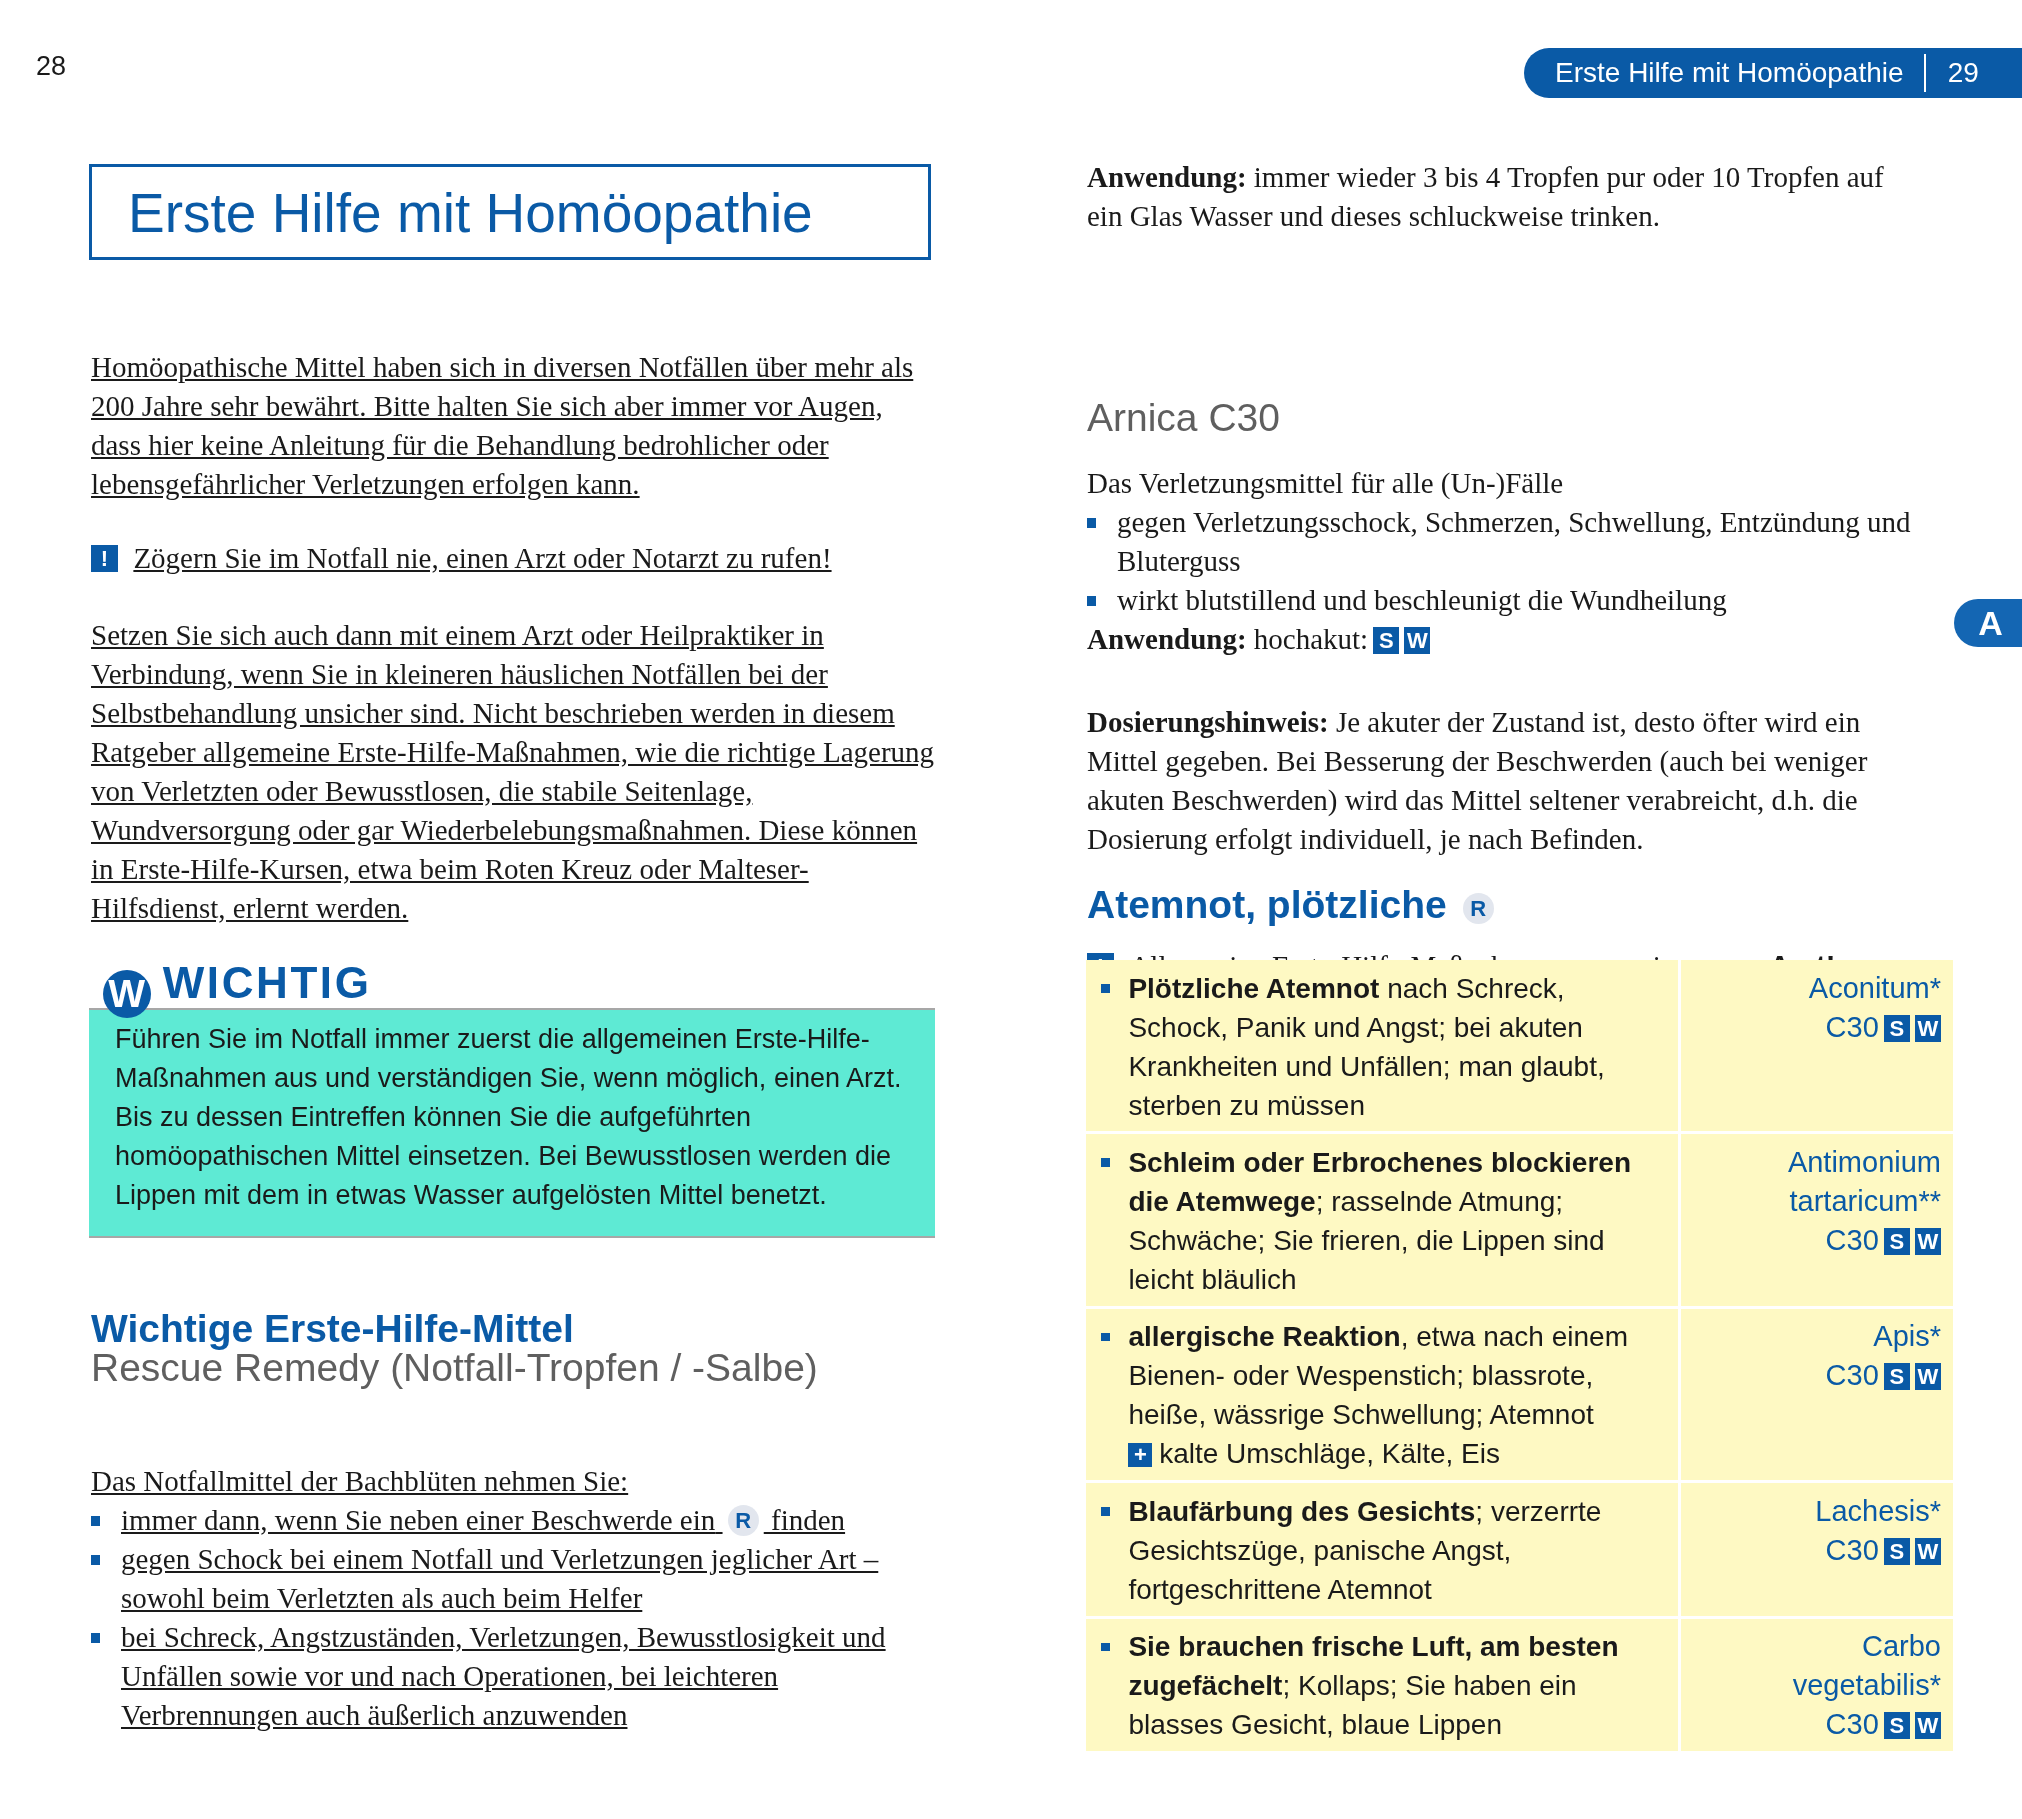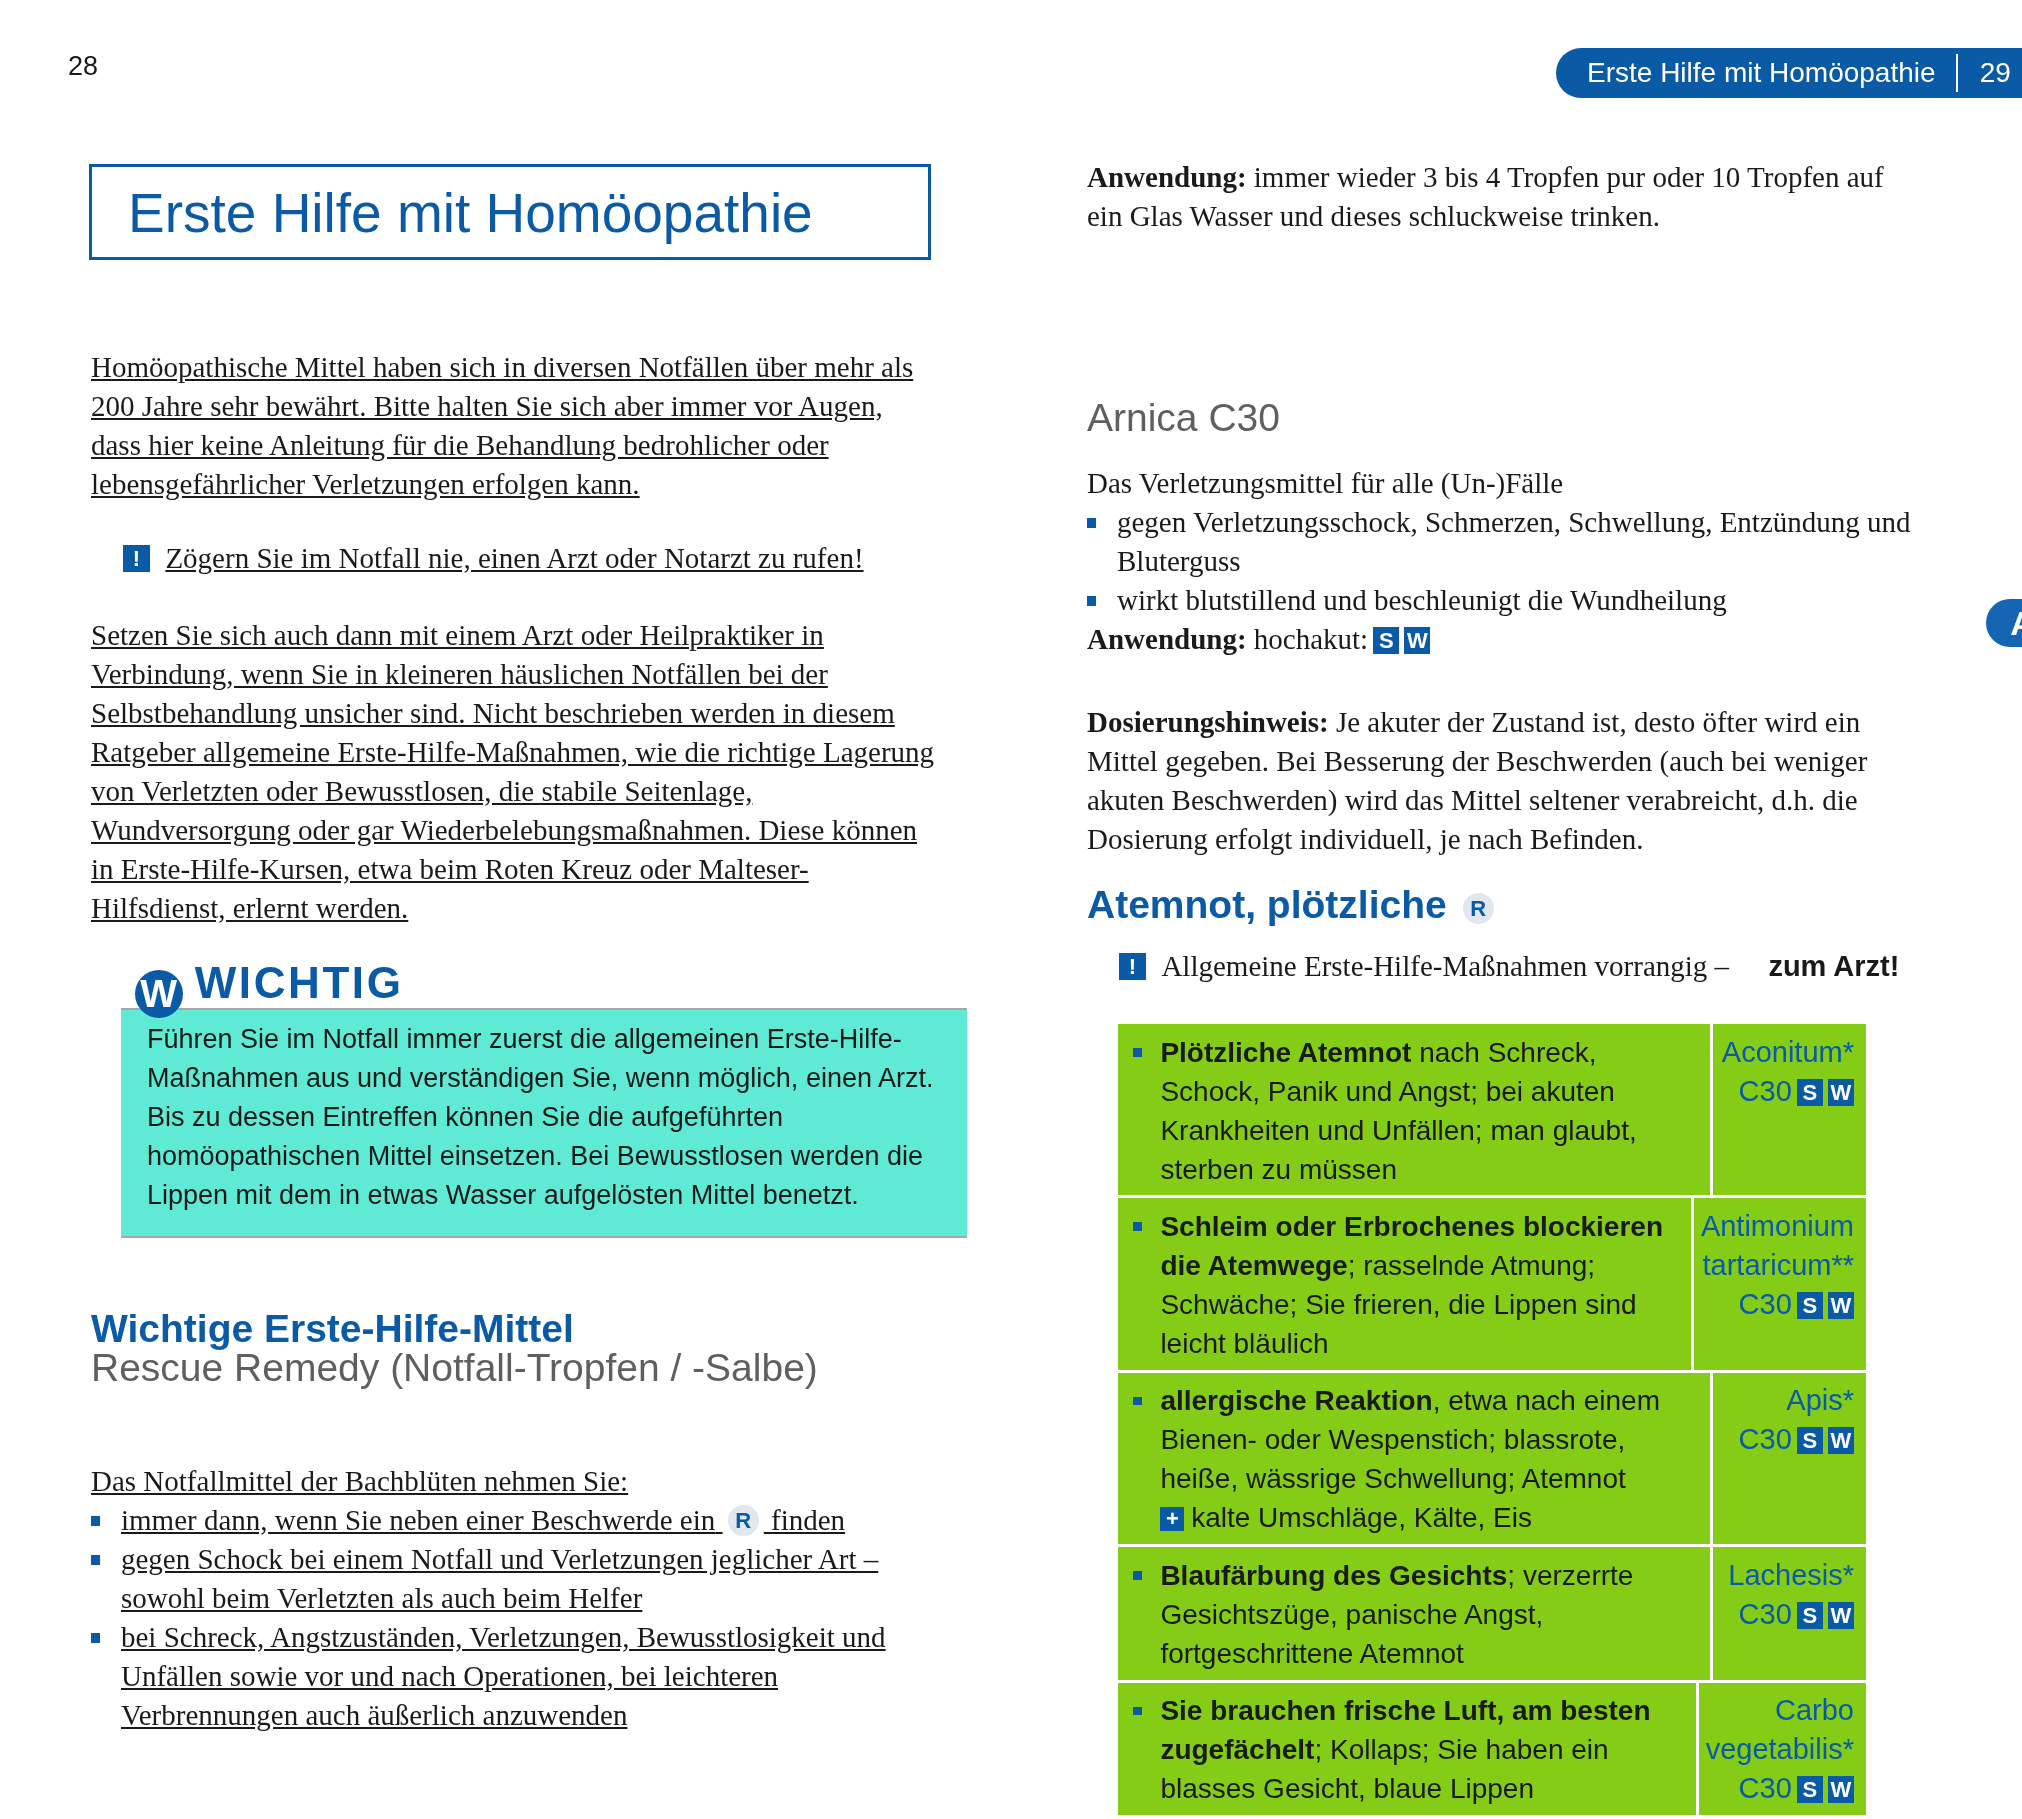--- a/index.html
+++ b/index.html
@@ -1,18 +1,18 @@
 <!DOCTYPE html>
 <html style="font-size:13.7px"><head>
 <meta charset="utf-8">
 <style>
   html,body{margin:0;padding:0;background:#fff;}
   body{width:2022px;height:1819px;position:relative;overflow:hidden;color:#1a1a1a;}
   .serif{font-family:"Liberation Serif","DejaVu Serif",serif;}
-  .sans{font-family:"Liberation Sans","DejaVu Sans",sans-serif;margin-left:32px;}
+  .sans{font-family:"Liberation Sans","DejaVu Sans",sans-serif;}
   .pn-left{position:absolute;left:36px;top:51px;font-size:27px;}
   .header-tab{position:absolute;left:1524px;top:48px;width:498px;height:50px;background:#0a5aa6;border-radius:25px 0 0 25px;color:#fff;display:flex;align-items:center;font-size:28px;}
   .header-tab .t{margin-left:31px;}
   .header-tab .sep{width:1.7px;height:38px;background:#fff;margin:0 22px 0 20.5px;}
   .side-tab{position:absolute;left:1954px;top:599px;width:68px;height:48px;background:#1466b3;border-radius:24px 0 0 24px;color:#fff;font-size:34px;font-weight:bold;display:flex;align-items:center;justify-content:center;padding-left:5.1px;box-sizing:border-box;}
   .title-box{position:absolute;left:89px;top:164px;width:842px;height:96px;border:3.4px solid #0a5aa6;box-sizing:border-box;}
   .title-box h1{margin:0;position:absolute;left:36px;top:13.7px;font-size:55px;font-weight:normal;color:#0a5aa6;}
   .col{position:absolute;}
   p.t{margin:0;font-size:29px;line-height:39px;}
   .left{left:91px;width:846px;text-decoration:underline;}
@@ -24,21 +24,21 @@
   .w-label{color:#0a5aa6;font-weight:bold;font-size:44px;letter-spacing:2.6px;margin-left:12px;}
   .w-box{background:#5eead4;border-top:2.6px solid #a7a7a7;border-bottom:2.6px solid #a7a7a7;padding:10.3px 22px 20.5px 26px;margin-top:0;}
   .w-box p{margin:0;font-size:27px;line-height:39px;}
   h2.blue{margin:0;font-size:39px;color:#0a5aa6;font-weight:bold;position:absolute;}
   h3.gray{margin:0;font-size:39px;color:#5f5f5f;font-weight:normal;position:absolute;}
   ul.b{list-style:none;margin:0;padding:0;}
   ul.b li{position:relative;padding-left:30px;font-size:29px;line-height:39px;}
   ul.b li:before{content:"";position:absolute;left:0;top:15.4px;width:9.4px;height:9.4px;background:#0a5aa6;}
   .rbadge{display:inline-block;width:31px;height:31px;border-radius:50%;background:#e2e6ee;color:#0a5aa6;font-family:"Liberation Sans","DejaVu Sans",sans-serif;font-weight:bold;font-size:22px;text-align:center;line-height:31px;vertical-align:1.7px;margin:0 5.1px;}
   .sw{display:inline-block;width:26px;height:27px;background:#0a5aa6;color:#fff;font-family:"Liberation Sans","DejaVu Sans",sans-serif;font-weight:bold;font-size:22px;text-align:center;line-height:27px;margin-left:5.1px;vertical-align:0.9px;}
-  .tbl{position:absolute;left:1086px;top:1024px;width:748px;background:#84cc16;}
+  .tbl{position:absolute;left:1086px;top:960px;width:867px;background:#fef9c3;}
   .row{display:flex;border-top:3.4px solid #fff;}
   .row:first-child{border-top:none;}
   .row .desc{width:595px;padding:8.6px 12px 6.8px 15.4px;box-sizing:border-box;border-right:3.4px solid #fff;}
   .row .rem{flex:1;text-align:right;padding:8.6px 12px 6.8px 6.8px;color:#0a5aa6;font-size:29px;line-height:39px;}
   .row ul.b li{font-size:28px;line-height:39px;padding-left:27px;}
   .row ul.b li:before{top:15.4px;width:8.6px;height:8.6px;}
   .plus{display:inline-block;width:24px;height:24px;background:#0a5aa6;color:#fff;font-weight:bold;font-size:22px;text-align:center;line-height:24px;margin-right:6.8px;vertical-align:1.7px;}
   b{font-weight:bold;}
 </style>
 </head>

